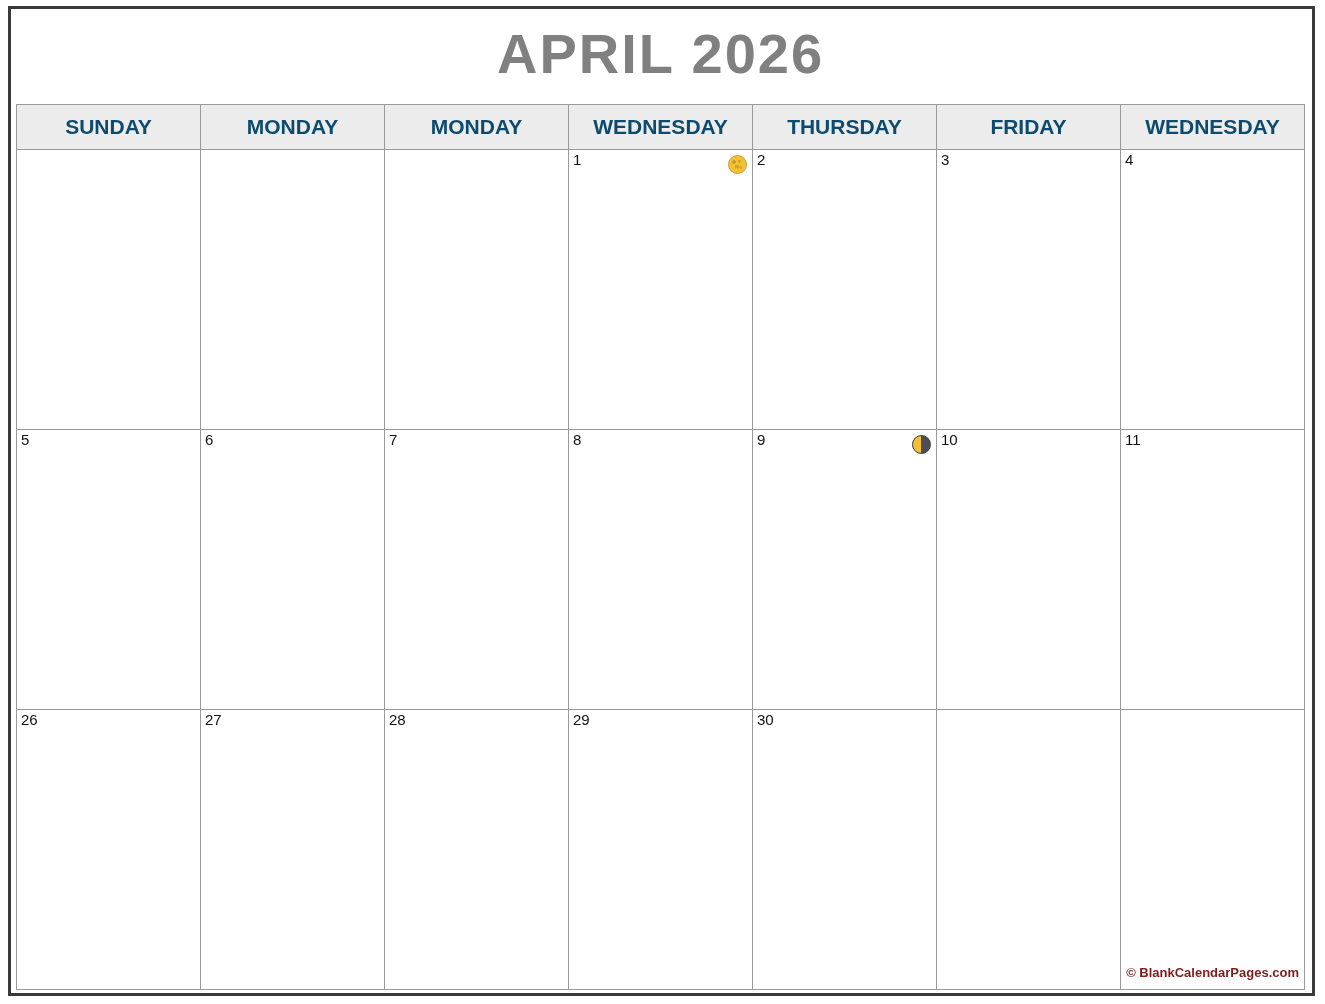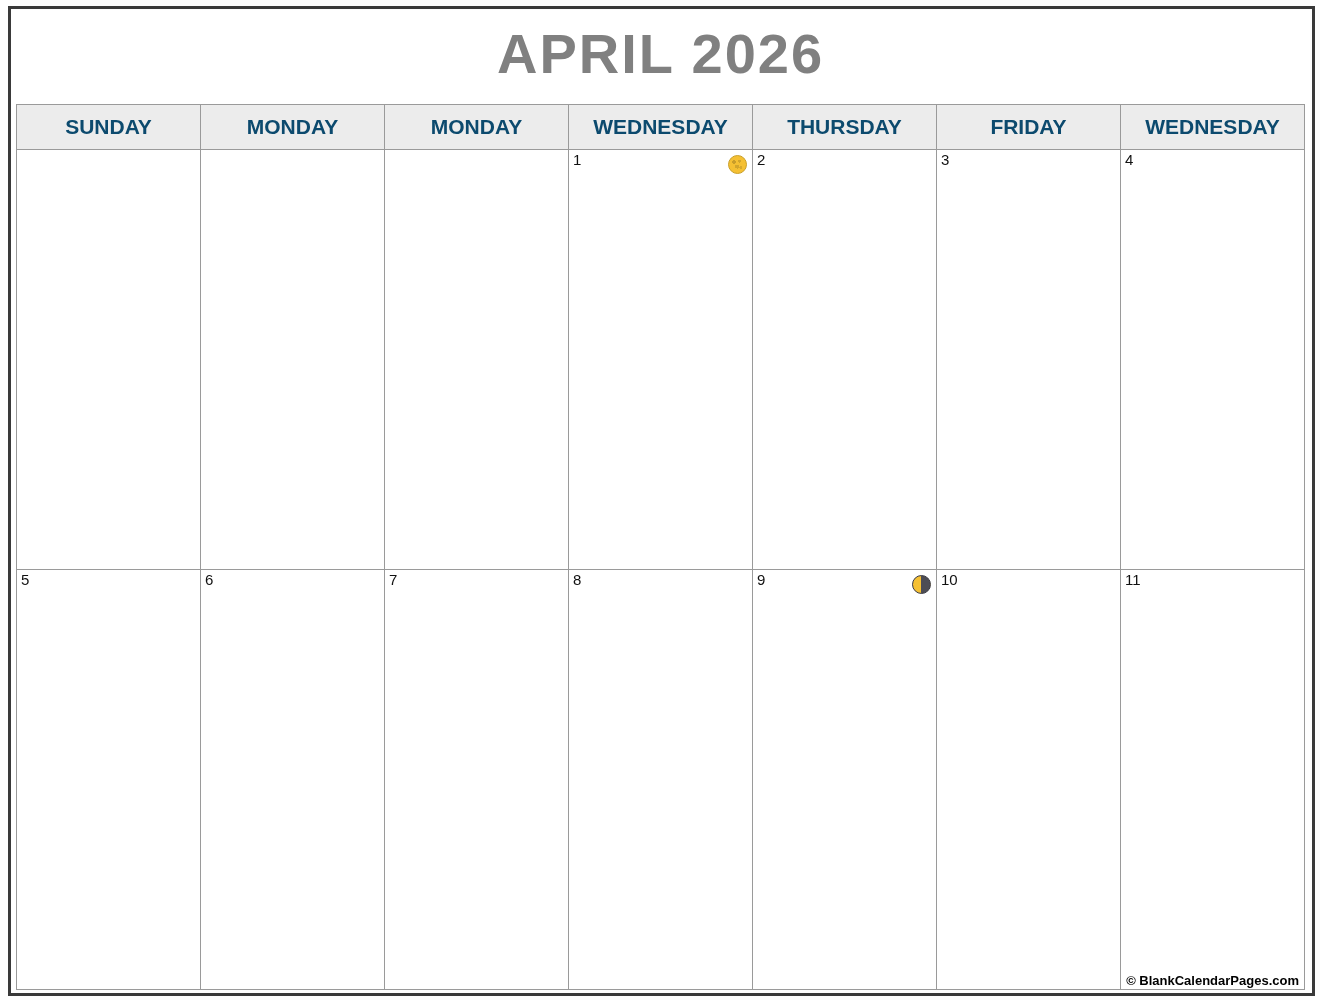--- a/index.html
+++ b/index.html
@@ -135,24 +135,24 @@
     background-image:
       radial-gradient(circle at 32% 30%, rgba(255,255,255,0.45) 0 2px, transparent 2px),
       radial-gradient(circle at 64% 38%, rgba(255,255,255,0.35) 0 2px, transparent 2px),
       radial-gradient(circle at 42% 66%, rgba(255,255,255,0.35) 0 2.4px, transparent 2.4px),
       radial-gradient(circle at 72% 70%, rgba(255,255,255,0.25) 0 1.6px, transparent 1.6px);
   }
 
   .footer-credit {
     position: absolute;
     right: 26px;
-    bottom: 16px;
+    bottom: 24px;
     font-size: 13px;
     font-weight: bold;
-    color: #000000;
+    color: #7f1d1d;
     font-family: "Liberation Sans", sans-serif;
     z-index: 5;
   }
 </style>
 </head>
 <body>
 
 <div class="page">
   <div class="outer-frame"></div>
 
@@ -209,18 +209,37 @@
               <div class="daynum">9</div>
               <div class="moon lastq"></div>
             </td>
             <td>
               <div class="daynum">10</div>
             </td>
             <td>
               <div class="daynum">11</div>
             </td>
           </tr>
+          <tr>
+            <td>
+              <div class="daynum">26</div>
+            </td>
+            <td>
+              <div class="daynum">27</div>
+            </td>
+            <td>
+              <div class="daynum">28</div>
+            </td>
+            <td>
+              <div class="daynum">29</div>
+            </td>
+            <td>
+              <div class="daynum">30</div>
+            </td>
+            <td></td>
+            <td></td>
+          </tr>
         </tbody>
     </table>
   </div>
 
   <div class="footer-credit">© BlankCalendarPages.com</div>
 </div>
 
 </body></html>

